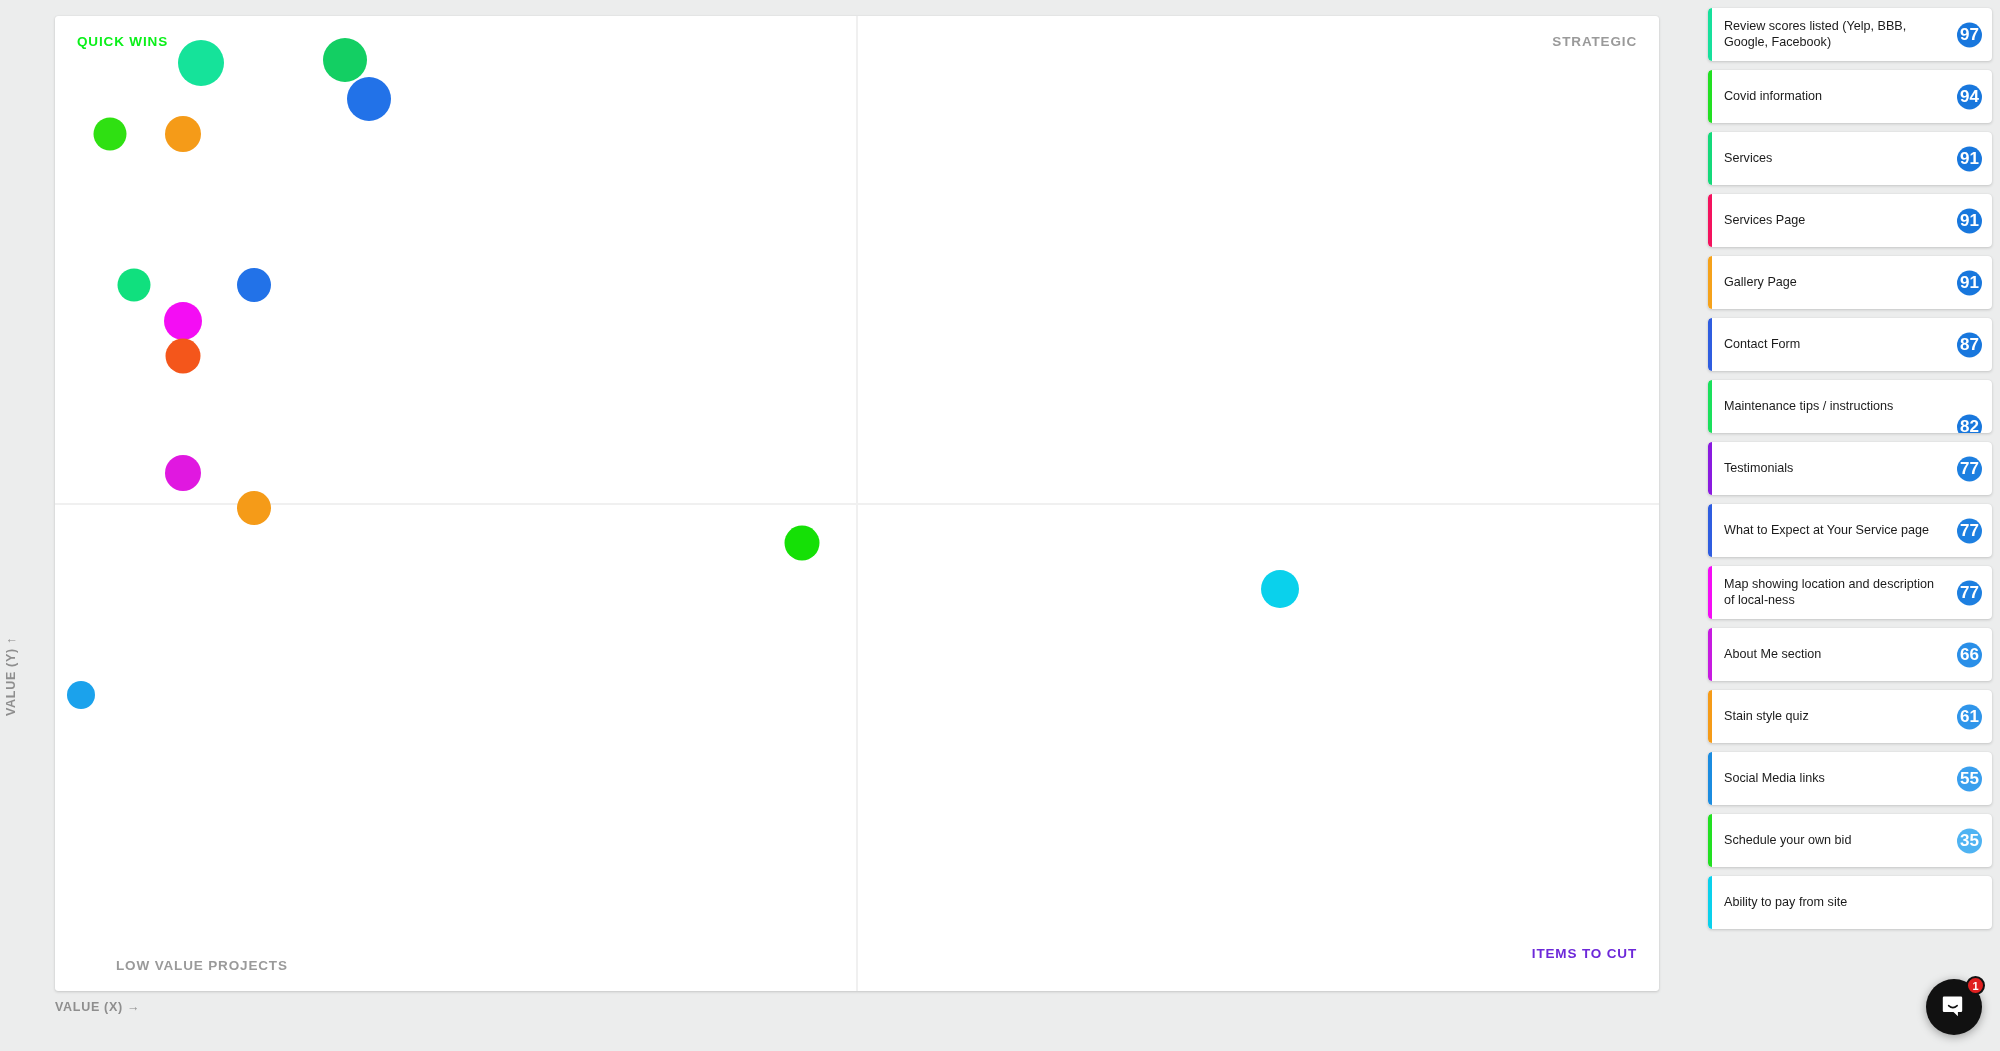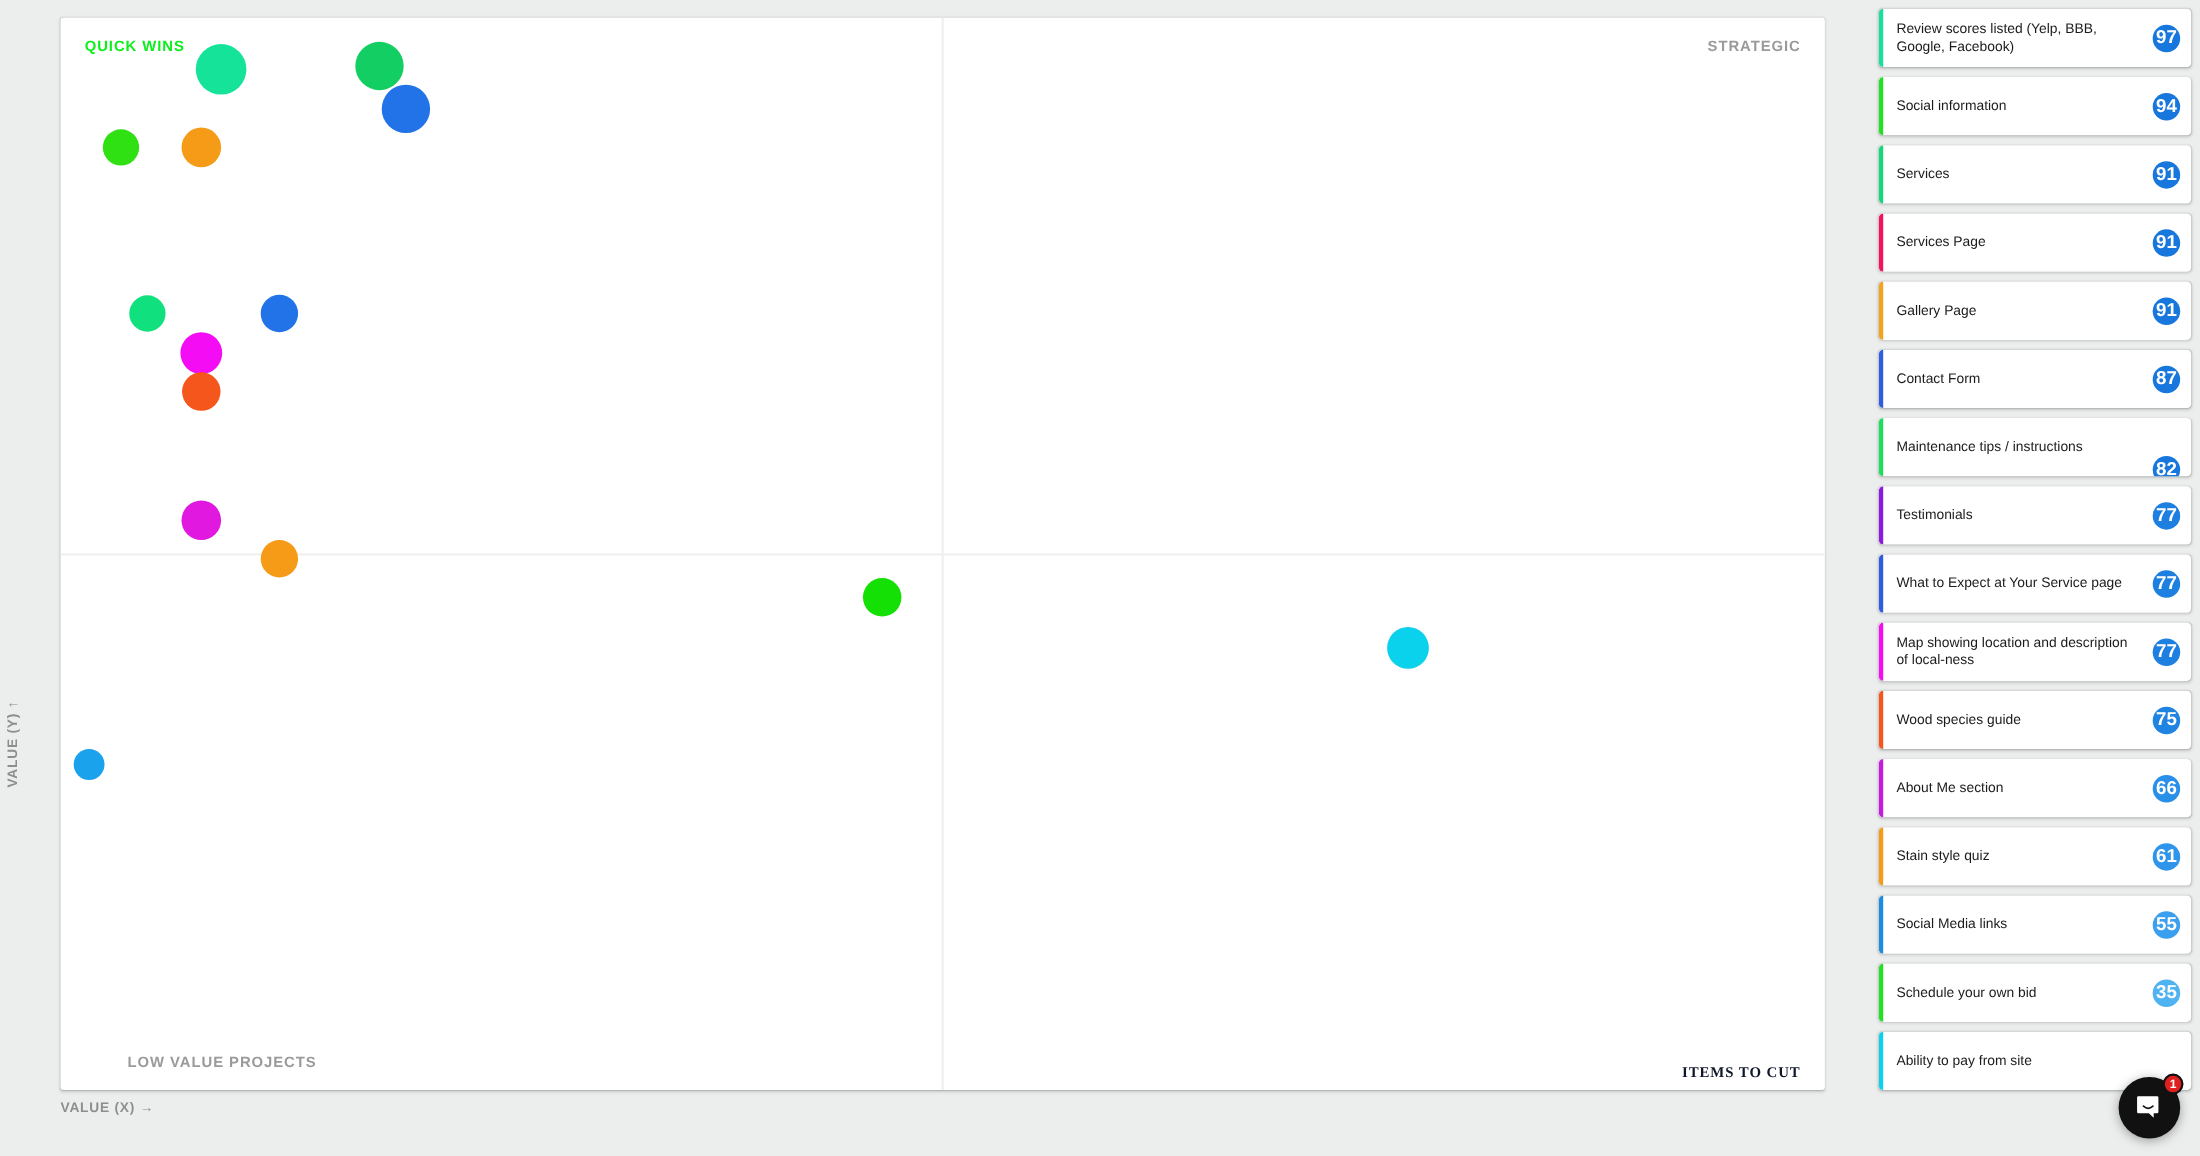--- a/index.html
+++ b/index.html
@@ -36,21 +36,21 @@
   .quad-label {
     position: absolute;
     font-size: 13.5px;
     font-weight: bold;
     letter-spacing: 0.85px;
     white-space: nowrap;
   }
   .q-tl { left: 22px;  top: 18px;  color: #0bf01a; }
   .q-tr { right: 22px; top: 18px;  color: #9a9a9a; }
   .q-bl { left: 22px;  bottom: 18px; color: #9a9a9a; margin-left: 39px; }
-  .q-br { right: 22px; bottom: 8px; color: #0f172a; font-family: Liberation Serif, serif; }
+  .q-br { right: 22px; bottom: 30px; color: #6d28d9; }
 
   .bubble {
     position: absolute;
     border-radius: 50%;
     transform: translate(-50%, -50%);
   }
 
   
   .axis-y {
     position: absolute;
@@ -175,21 +175,21 @@
   <div class="axis-x">VALUE (X) →</div>
 
   <div class="sidebar" id="sidebar">
       <div class="card">
         <div class="card-accent" style="background: rgb(22, 224, 156);"></div>
         <div class="card-title">Review scores listed (Yelp, BBB, Google, Facebook)</div>
         <div class="card-score" style="background: rgb(24, 119, 221);">97</div>
       </div>
       <div class="card">
         <div class="card-accent" style="background: rgb(34, 224, 34);"></div>
-        <div class="card-title">Social information</div>
+        <div class="card-title">Covid information</div>
         <div class="card-score" style="background: rgb(24, 119, 221);">94</div>
       </div>
       <div class="card">
         <div class="card-accent" style="background: rgb(20, 217, 122);"></div>
         <div class="card-title">Services</div>
         <div class="card-score" style="background: rgb(24, 119, 221);">91</div>
       </div>
       <div class="card">
         <div class="card-accent" style="background: rgb(244, 18, 94);"></div>
         <div class="card-title">Services Page</div>
@@ -217,25 +217,20 @@
       </div>
       <div class="card">
         <div class="card-accent" style="background: rgb(47, 93, 224);"></div>
         <div class="card-title">What to Expect at Your Service page</div>
         <div class="card-score" style="background: rgb(29, 127, 224);">77</div>
       </div>
       <div class="card">
         <div class="card-accent" style="background: rgb(244, 13, 244);"></div>
         <div class="card-title">Map showing location and description of local-ness</div>
         <div class="card-score" style="background: rgb(29, 127, 224);">77</div>
-      </div>
-      <div class="card">
-        <div class="card-accent" style="background: rgb(244, 86, 27);"></div>
-        <div class="card-title">Wood species guide</div>
-        <div class="card-score" style="background: rgb(31, 131, 226);">75</div>
       </div>
       <div class="card">
         <div class="card-accent" style="background: rgb(199, 26, 224);"></div>
         <div class="card-title">About Me section</div>
         <div class="card-score" style="background: rgb(42, 143, 232);">66</div>
       </div>
       <div class="card">
         <div class="card-accent" style="background: rgb(245, 155, 24);"></div>
         <div class="card-title">Stain style quiz</div>
         <div class="card-score" style="background: rgb(47, 149, 234);">61</div>

